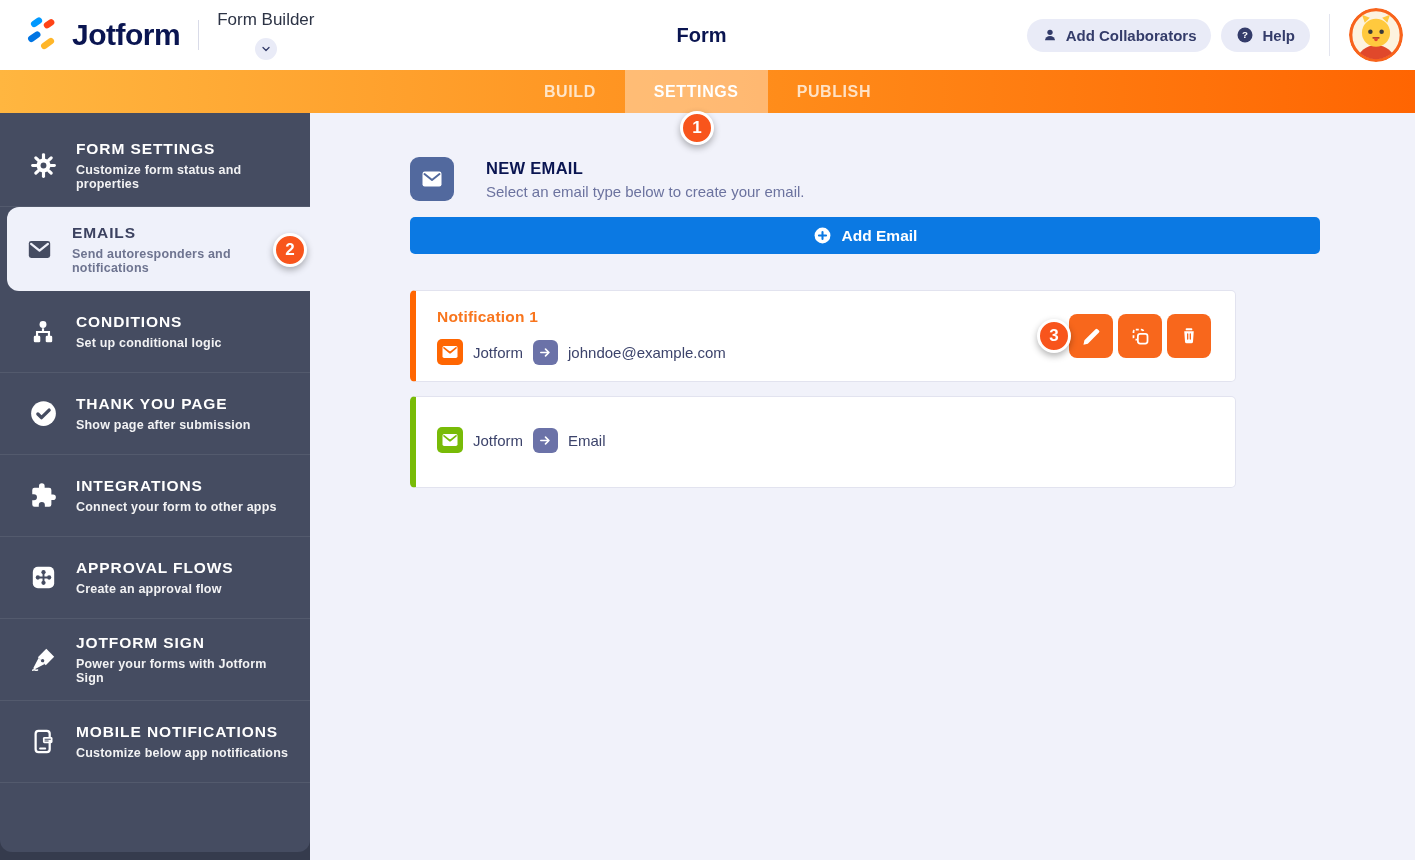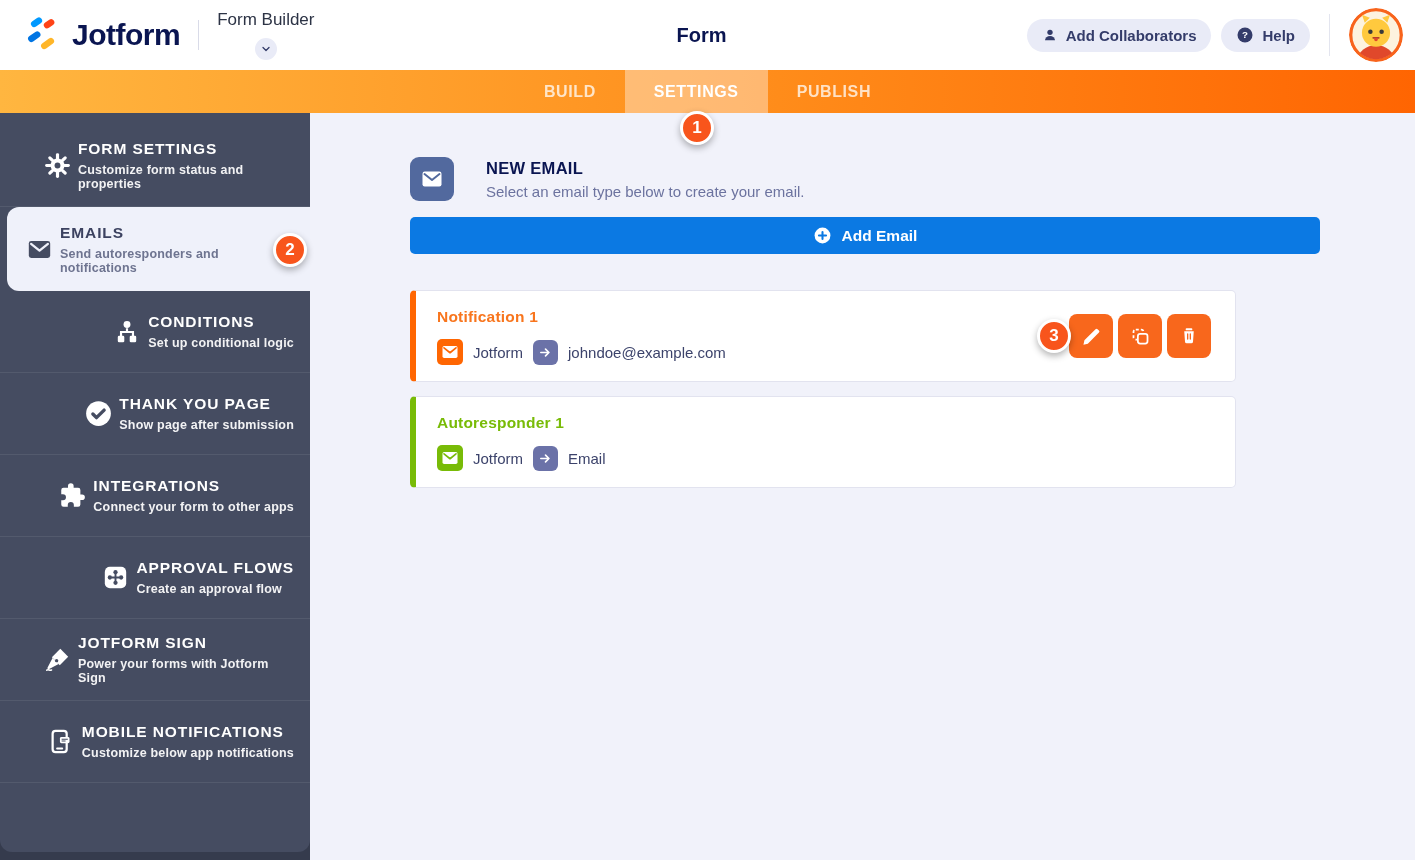--- a/index.html
+++ b/index.html
@@ -31,21 +31,21 @@
   .badge-1 { left:680px; top:111px; }
   .badge-2 { left:273px; top:233px; }
   .badge-3 { left:1037px; top:319px; }
 
   
   .app-body { display:flex; height:747px; }
 
   
   .sidebar { width:310px; background:#353b4d; flex:none; }
   .sidebar-panel { background:#454c61; height:739px; border-radius:0 0 12px 12px; padding-top:12px; }
-  .side-item { height:82px; display:flex; align-items:center; gap:6px; padding:0 16px 0 42px; border-bottom:1px solid rgba(255,255,255,0.08); cursor:pointer; position:relative;justify-content:flex-end; }
+  .side-item { height:82px; display:flex; align-items:center; gap:18px; padding:0 16px 0 28px; border-bottom:1px solid rgba(255,255,255,0.08); cursor:pointer; position:relative; }
   .side-icon { width:30px; flex:none; display:flex; justify-content:center; }
   .side-text { display:flex; flex-direction:column; gap:5px; }
   .side-label { font-size:15.5px; font-weight:700; letter-spacing:0.9px; color:#fff; }
   .side-desc { font-size:12.5px; font-weight:700; letter-spacing:0.2px; color:rgba(255,255,255,0.93); }
   .side-item.active { height:84px; margin-left:7px; padding-left:17px; background:#eff1fa; border-radius:12px 0 0 12px; border-bottom:none; }
   .side-item.active .side-label { color:#3c4260; }
   .side-item.active .side-desc { color:#6e7490; }
 
   
   .main { flex:1; padding:44px 0 0 100px; position:relative; }
@@ -334,21 +334,20 @@
               <svg width="20" height="20" viewBox="0 0 24 24">
                 <rect x="8" y="2.8" width="8" height="2.4" rx="1.1" fill="#fff"></rect>
                 <path d="M6.3 6.4h11.4l-.9 12.4a2 2 0 01-2 1.9H9.2a2 2 0 01-2-1.9z" fill="#fff"></path>
                 <path d="M10.4 9.5v6.2M13.6 9.5v6.2" stroke="#f8671c" stroke-width="1.6" stroke-linecap="round"></path>
               </svg>
             </button>
           </div>
         </div>
 
         <div class="email-card c-green">
-          <div class="email-name t-green">Autoresponder 1</div>
           <div class="email-row">
             <span class="chip chip-green">
               <svg width="18" height="18" viewBox="0 0 24 24">
                 <rect x="2" y="4" width="20" height="16" rx="2.2" fill="#fff"></rect>
                 <path d="M4 6.5l8 6.5 8-6.5" stroke="currentColor" stroke-width="2.2" fill="none" stroke-linecap="round" stroke-linejoin="round"></path>
               </svg>
             </span>
             <span class="email-from">Jotform</span>
             <span class="chip chip-arrow">
               <svg width="15" height="15" viewBox="0 0 24 24">

